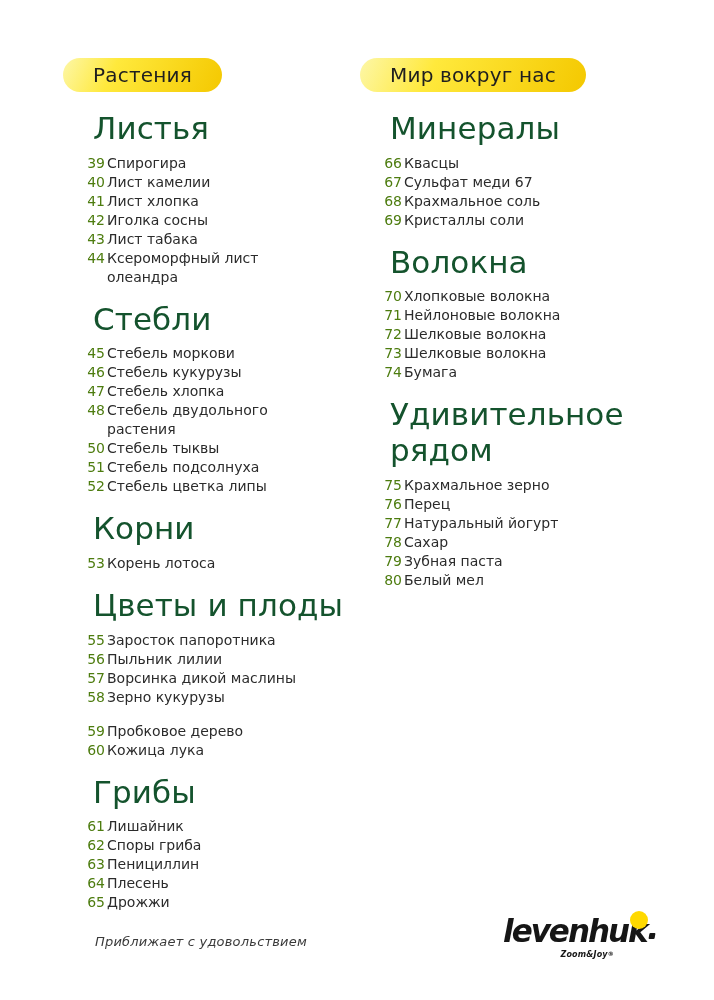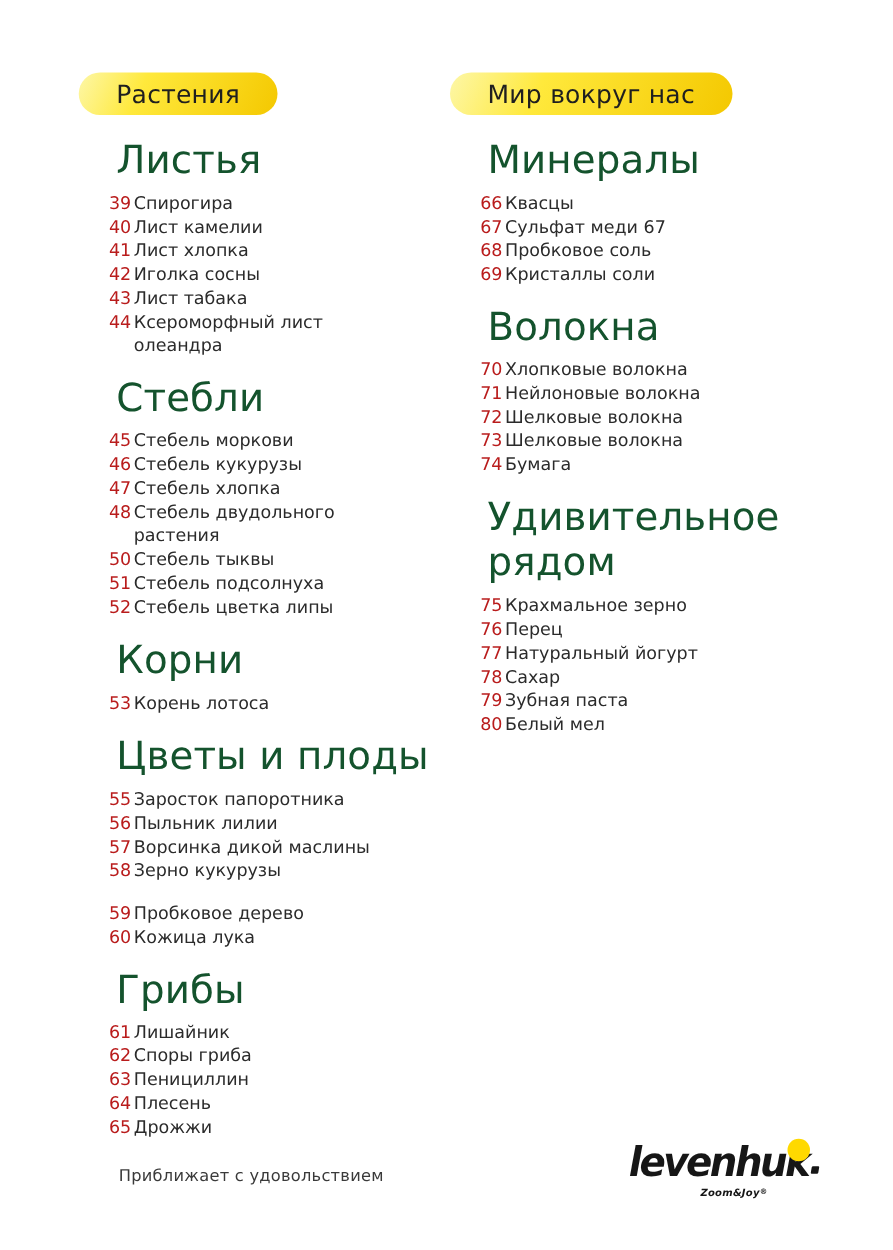--- a/index.html
+++ b/index.html
@@ -30,30 +30,30 @@
   section:first-of-type { margin-top: 19px; }
   h2 {
     margin: 0 0 7px 30px;
     font-size: 31px; font-weight: 400; color: #14532d;
     line-height: 1.15; letter-spacing: 0.1px;
   }
   ul { list-style: none; margin: 0; padding: 0; }
   li { display: flex; align-items: flex-start; line-height: 19px; font-size: 14px; }
   .num {
     flex: 0 0 42px; width: 42px; text-align: right;
-    color: #b91c1c;
+    color: #4d7c0f;
   }
   .lbl {
     margin-left: 2px; max-width: 200px;
     color: #2b2b2b;
   }
 
   .footer-tagline {
     position: absolute; left: 95px; top: 934px;
-    font-size: 13px; color: #3a3a3a;
+    font-style: italic; font-size: 13px; color: #3a3a3a;
     letter-spacing: 0.2px;
   }
 
   .logo {
     position: absolute; left: 503px; top: 915px;
     width: 125px; height: 50px;
   }
   .logo-row { display: flex; align-items: flex-start; }
   .logo-text {
     font-size: 31px; font-weight: 800; font-style: italic;
@@ -213,21 +213,21 @@
           <li>
             <span class="num">66</span>
             <span class="lbl">Квасцы</span>
           </li>
           <li>
             <span class="num">67</span>
             <span class="lbl">Сульфат меди 67</span>
           </li>
           <li>
             <span class="num">68</span>
-            <span class="lbl">Пробковое соль</span>
+            <span class="lbl">Крахмальное соль</span>
           </li>
           <li>
             <span class="num">69</span>
             <span class="lbl">Кристаллы соли</span>
           </li>
         </ul>
       </section><section>
         <h2>Волокна</h2>
         <ul>
           <li>

